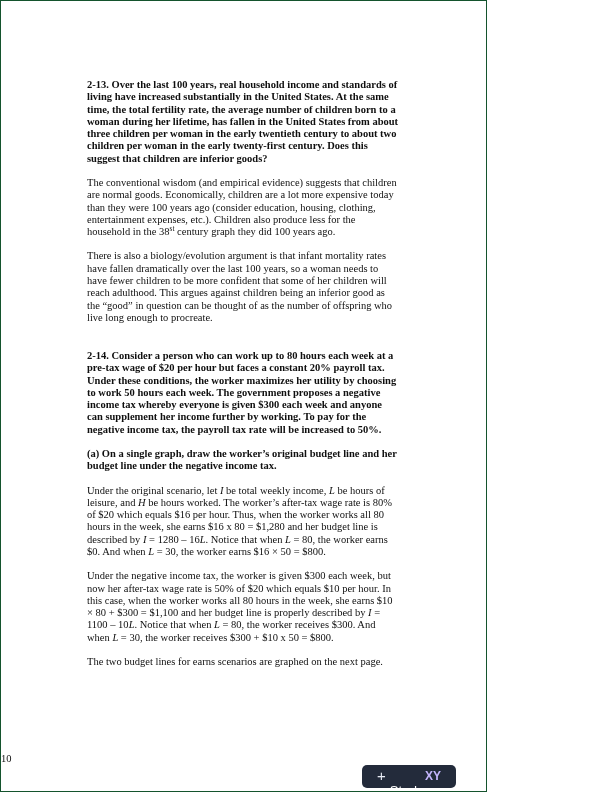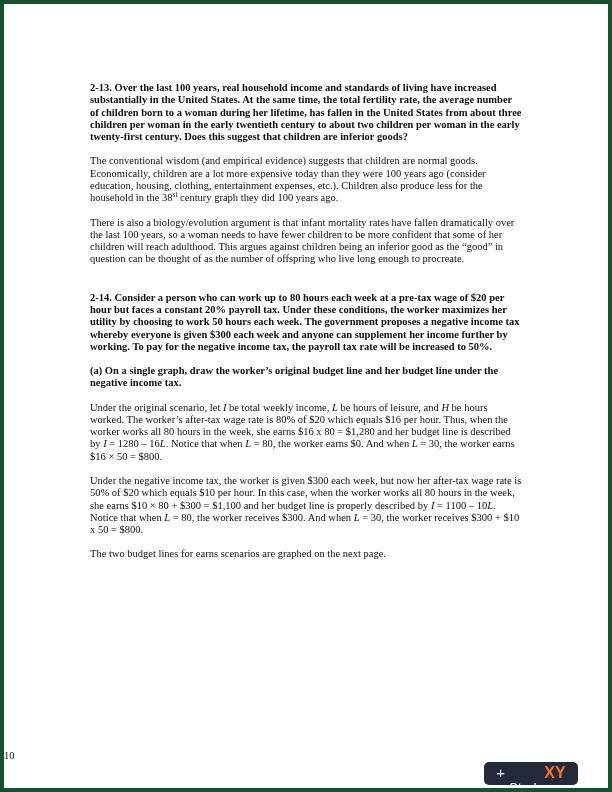--- a/index.html
+++ b/index.html
@@ -1,21 +1,21 @@
 <!DOCTYPE html>
 <html><head>
 <meta charset="utf-8">
 <style>
   html, body { margin: 0; padding: 0; background: #ffffff; }
   .page {
     position: relative;
-    width: 612px;
+    width: 487px;
     height: 792px;
     background: #ffffff;
-    border: 4px solid #14532d;
+    border: 1px solid #14532d;
     box-sizing: border-box;
     font-family: "Liberation Serif", "DejaVu Serif", serif;
     font-size: 10.5px;
     line-height: 1.17;
     color: #0f0f0f;
     overflow: hidden;
   }
   .content {
     padding: 78px 86px 0 86px;
   }
@@ -52,22 +52,22 @@
     line-height: 1;
     transform: translateY(-1px);
   }
   .studyxy .study {
     color: #ffffff;
     font-size: 13px;
     letter-spacing: 0.2px;
     margin-top: 29px;
   }
   .studyxy .xy {
-    color: #f97316;
-    font-size: 16px;
+    color: #c4b5fd;
+    font-size: 12px;
     font-weight: bold;
     margin-left: -3px;
   }
   sup { font-size: 70%; line-height: 0; }
 </style>
 </head>
 <body>
 
 <div class="page">
   <div class="content">

